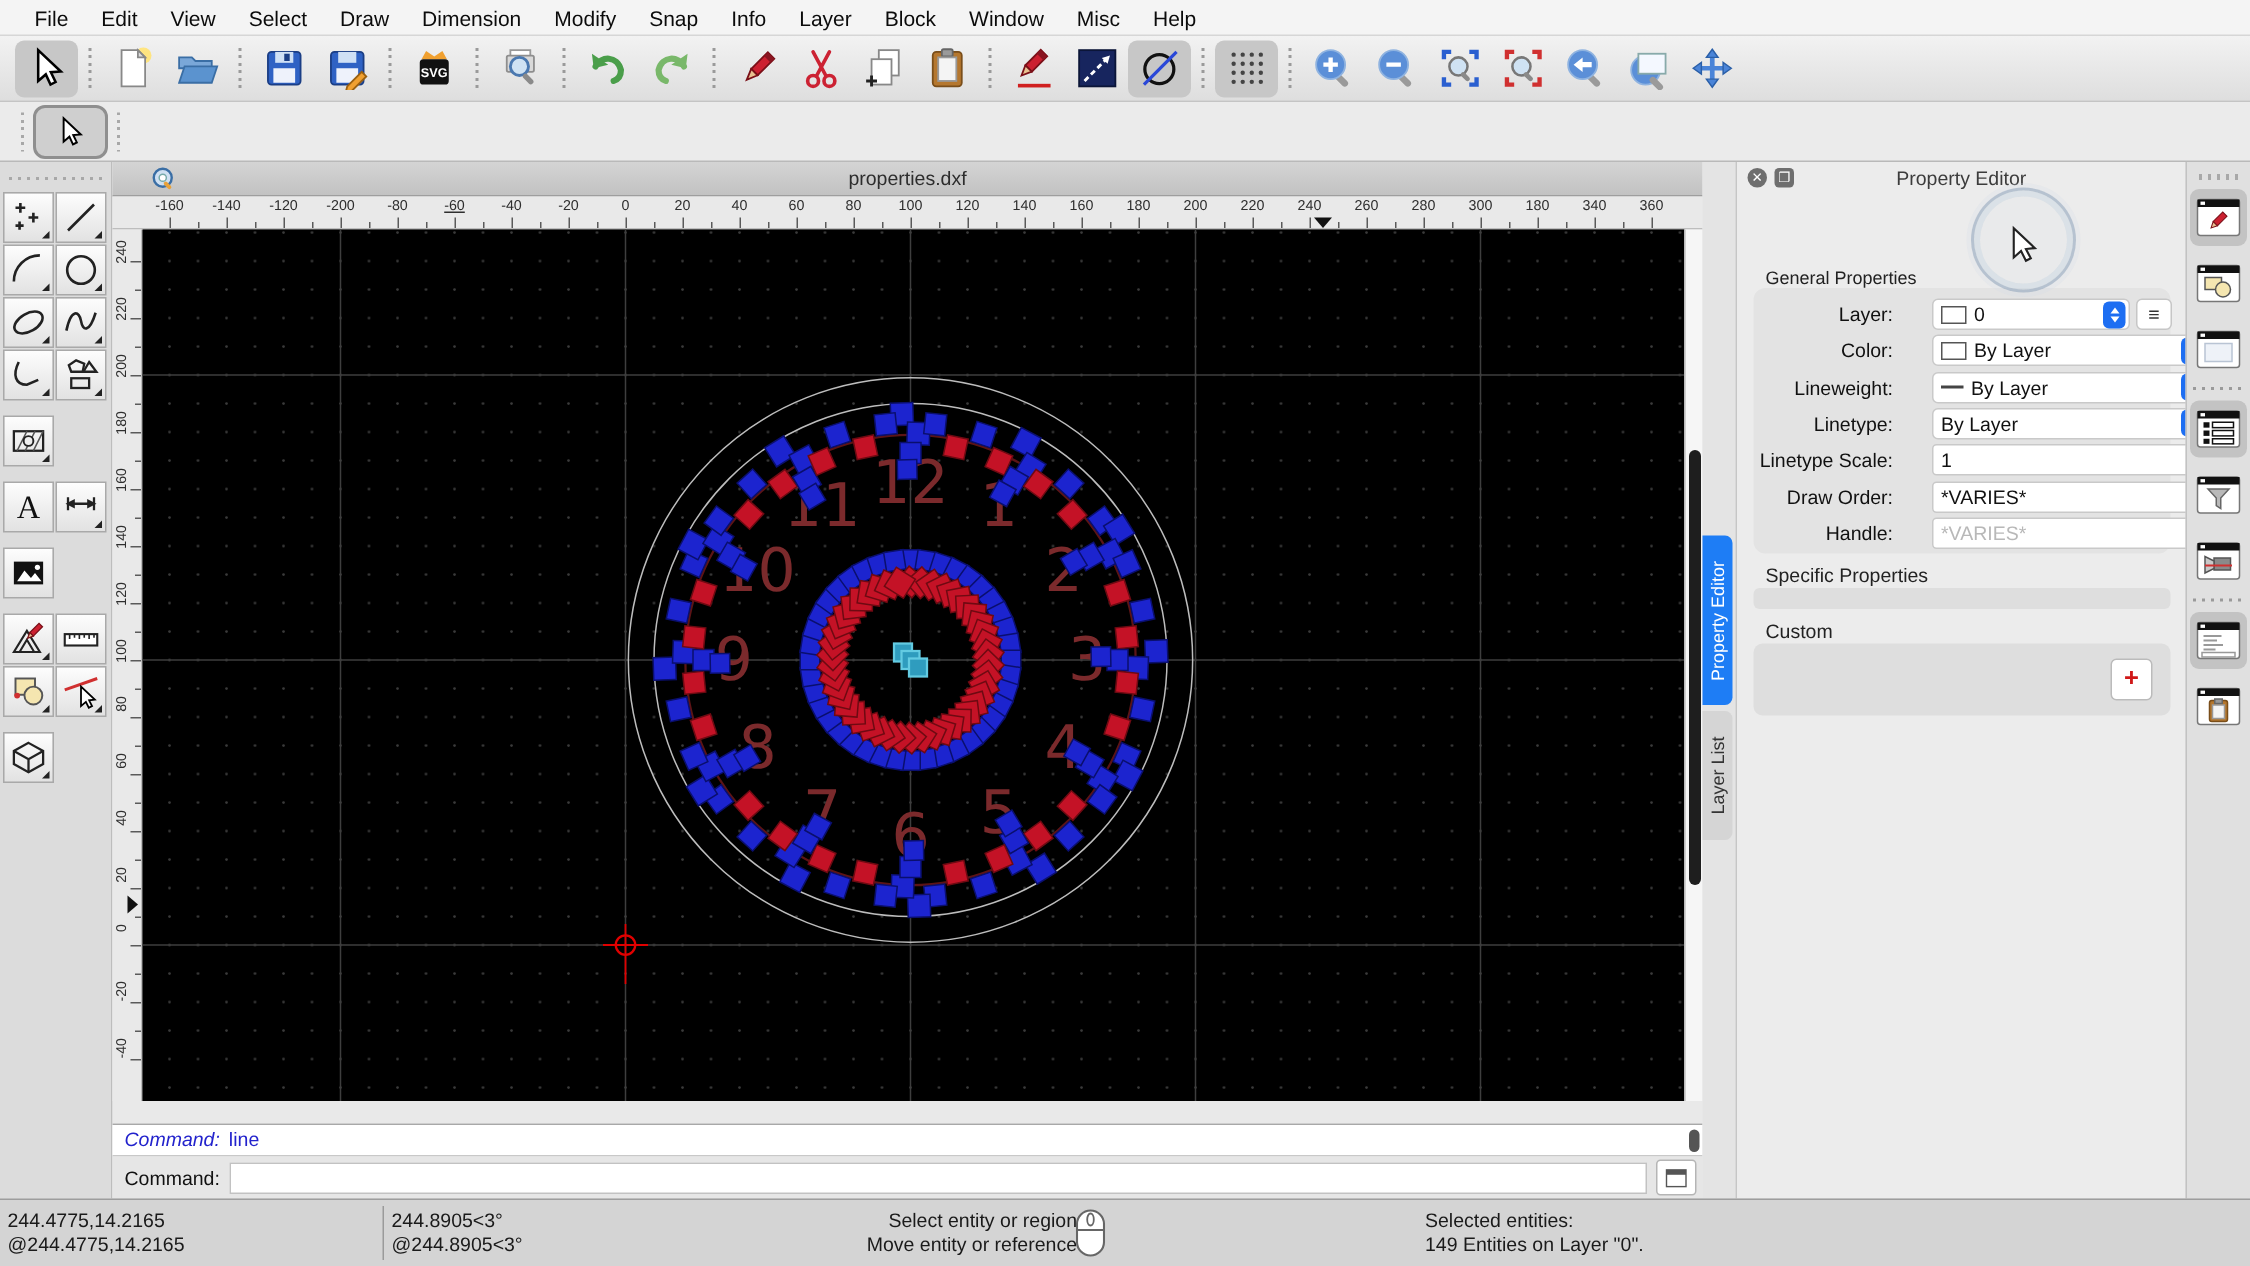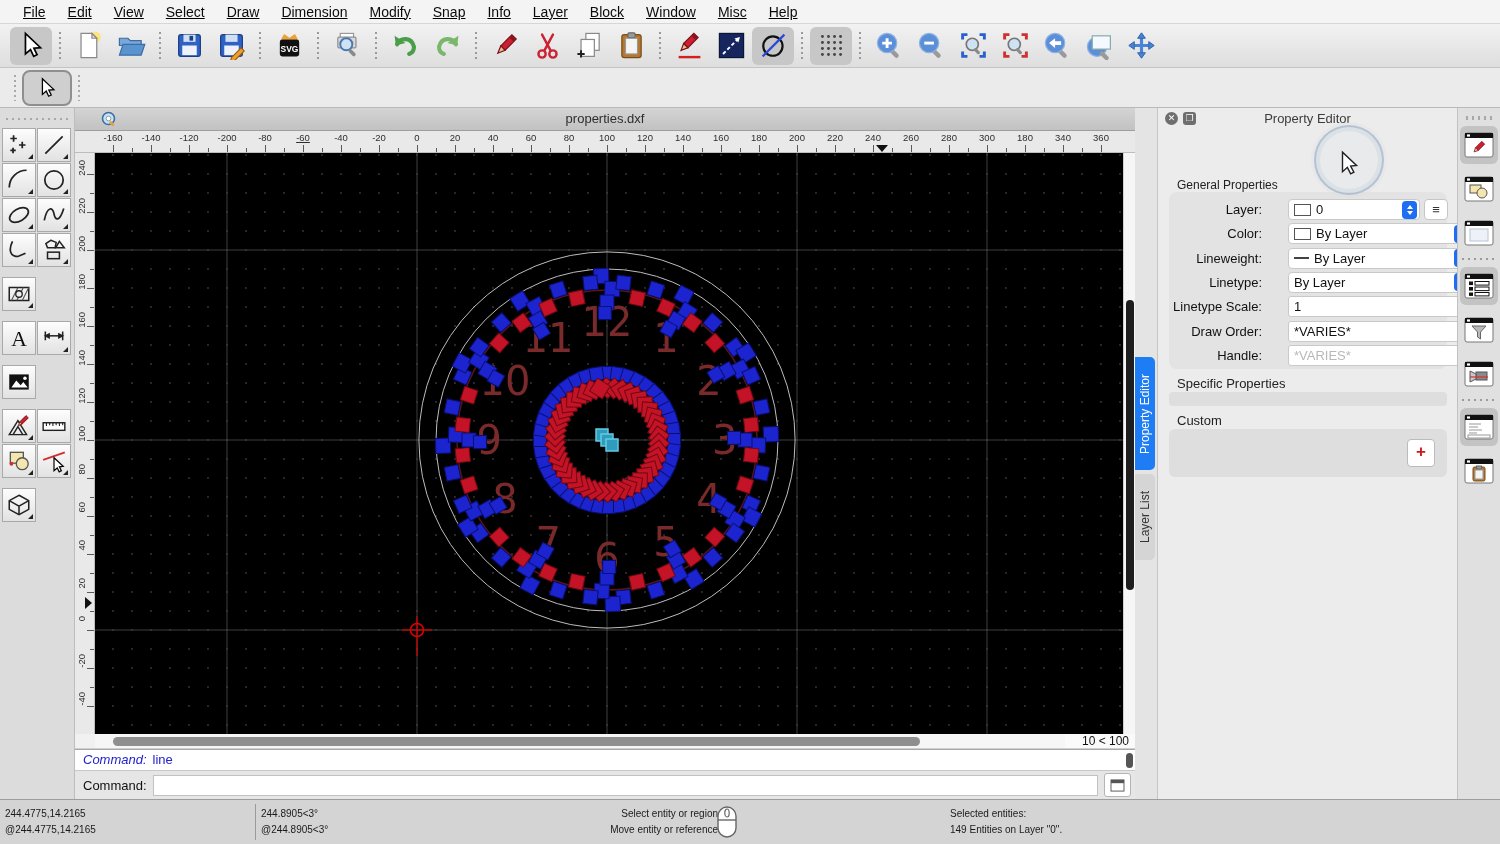--- a/index.html
+++ b/index.html
@@ -1,18 +1,18 @@
 <!DOCTYPE html>
 <html><head>
 <meta charset="utf-8">
 <style>
   html,body{margin:0;padding:0;background:#e0e0e0;font-family:"Liberation Sans",sans-serif;-webkit-font-smoothing:antialiased;}
   #app{position:relative;width:1500px;height:844px;overflow:hidden;background:#ececec;}
   
-  #menubar{position:absolute;left:0;top:0;width:1500px;height:24px;background:#f4f4f4;border-bottom:1px solid #d6d6d6;display:flex;align-items:center;padding-left:12px;box-sizing:border-box;text-decoration:underline;}
+  #menubar{position:absolute;left:0;top:0;width:1500px;height:24px;background:#f4f4f4;border-bottom:1px solid #d6d6d6;display:flex;align-items:center;padding-left:12px;box-sizing:border-box;}
   .menu-item{font-size:14px;color:#0b0b0b;padding:0 11px;line-height:24px;}
   
   #main-toolbar{position:absolute;left:0;top:24px;width:1500px;height:44px;background:linear-gradient(#f2f2f2,#dedede);border-bottom:1px solid #c4c4c4;display:flex;align-items:center;padding-left:10px;box-sizing:border-box;}
   .tb-btn{width:42px;height:38px;display:flex;align-items:center;justify-content:center;border-radius:6px;}
   .tb-btn svg{width:29px;height:29px;}
   .tb-btn.active{background:#c7c7c7;}
   .tb-sep{width:2px;height:28px;margin:0 7px;background-image:repeating-linear-gradient(#9a9a9a 0 2px,transparent 2px 5px);}
   
   #sub-toolbar{position:absolute;left:0;top:68px;width:1500px;height:40px;background:#ebebeb;border-bottom:1px solid #b9b9b9;display:flex;align-items:center;padding-left:8px;box-sizing:border-box;}
   .handle-dots{width:6px;height:26px;margin:0 4px;background-image:repeating-linear-gradient(#a8a8a8 0 2px,transparent 2px 5px);background-size:2px 100%;background-repeat:no-repeat;background-position:2px 0;}
@@ -98,21 +98,21 @@
   #click-circle{position:absolute;left:1314px;top:125px;width:66px;height:66px;border-radius:50%;border:2px solid rgba(140,162,186,.55);box-shadow:inset 0 0 0 4px rgba(190,205,220,.35),0 0 0 3px rgba(210,220,232,.25);background:rgba(205,218,230,.10);}
   #mouse-cursor{position:absolute;left:1336px;top:150px;width:26px;height:26px;}
   
   #dock-strip{position:absolute;left:1457px;top:108px;width:43px;height:691px;background:#e0e0e0;border-left:1px solid #c2c2c2;box-sizing:border-box;}
   #dock-handle{height:4px;margin:8px 8px 4px 8px;background-image:repeating-linear-gradient(90deg,#a8a8a8 0 2px,transparent 2px 6px);}
   .dock-btn{width:38px;height:38px;margin:6px auto 6px auto;border-radius:6px;display:flex;align-items:center;justify-content:center;}
   .dock-btn.selected{background:#c3c3c3;}
   .dock-btn svg{width:30px;height:26px;}
   .dock-sep{height:3px;margin:5px 4px;background-image:repeating-linear-gradient(90deg,#9a9a9a 0 2px,transparent 2px 6px);background-size:100% 2px;background-repeat:no-repeat;}
   
-  #status-bar{position:absolute;left:0;top:799px;width:1500px;height:45px;background:#d4d4d4;border-top:1px solid #9d9d9d;box-sizing:border-box;font-size:10px;color:#1a1a1a;}
+  #status-bar{position:absolute;left:0;top:799px;width:1500px;height:45px;background:#d4d4d4;border-top:1px solid #9d9d9d;box-sizing:border-box;font-size:13px;color:#1a1a1a;}
   .sb-lines{position:absolute;top:6px;line-height:16px;white-space:pre;}
   #sb-sep1{position:absolute;left:255px;top:4px;width:1px;height:36px;background:#9a9a9a;}
   #sb-hint{text-align:right;right:782px;}
   #sb-mouse{position:absolute;left:717px;top:6px;width:20px;height:32px;}
 </style>
 </head>
 <body>
 
 <div id="app">
   <div id="menubar">
@@ -1199,26 +1199,20 @@
               <circle cx="0" cy="0" r="6.5" fill="none" stroke="#e00000" stroke-width="1.5"></circle>
               <line x1="0" y1="-14" x2="0" y2="26" stroke="#e00000" stroke-width="1.2"></line>
               <line x1="-15" y1="0" x2="15" y2="0" stroke="#e00000" stroke-width="1.2"></line>
             </g>
           </svg>
       </div>
       <div id="v-scroll">
         <div id="v-thumb" style="top:147px;height:290px;"></div>
       </div>
     </div>
-    <div id="hscroll-row">
-      <div id="h-track">
-          <div id="h-thumb" style="left:18px;width:807px;"></div>
-        </div>
-      <div id="zoom-cell">10 &lt; 100</div>
-    </div>
     <div id="cmd-history">
       <span class="prefix">Command:</span><span class="val">line</span>
       <div id="ch-thumb"></div>
     </div>
     <div id="cmd-input-row">
       <span id="cmd-label">Command:</span>
       <input id="cmd-input" type="text" value="" style="">
       <span id="cmd-win-btn">
         <svg viewBox="0 0 16 14" width="15" height="13">
             <rect x="1" y="1" width="14" height="12" fill="#fff" stroke="#555"></rect>

